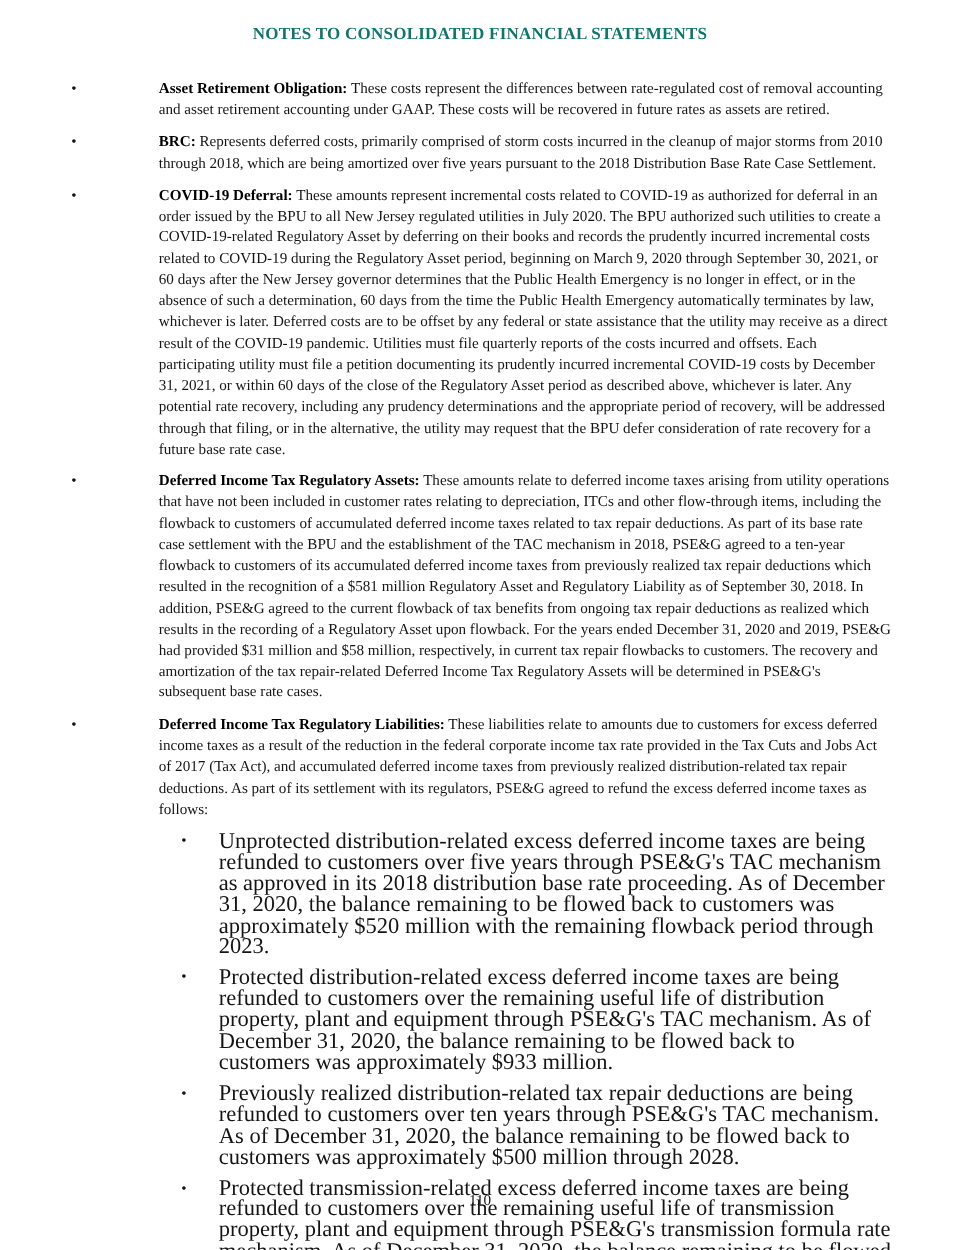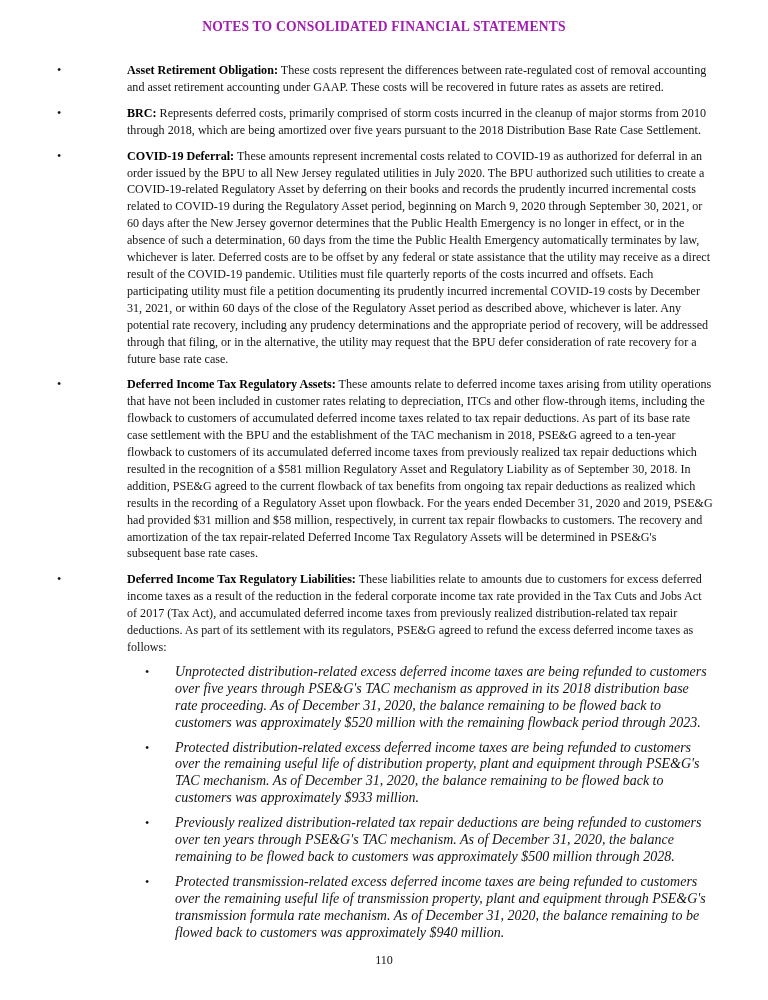--- a/index.html
+++ b/index.html
@@ -16,21 +16,21 @@
     font-family: "Liberation Serif", "DejaVu Serif", serif;
     color: #141414;
     overflow: hidden;
   }
   .title {
     text-align: center;
     font-weight: 700;
     font-size: 13.6px;
     letter-spacing: 0.2px;
     padding-top: 19px;
-    color: #a21caf;
+    color: #0f766e;
   }
   .list {
     margin-top: 27px;
     padding-left: 57px;
     padding-right: 55px;
   }
   .item {
     display: flex;
     margin-bottom: 9px;
   }
@@ -63,23 +63,22 @@
     margin-bottom: 0;
   }
   .submarker {
     flex: 0 0 30px;
     width: 30px;
     font-size: 12.1px;
     line-height: 16.9px;
   }
   .subbody {
     flex: 1;
-    font-size: 14px;
+    font-size: 18px;
     line-height: 16.9px;
-    font-style: italic;
   }
   .pageno {
     position: absolute;
     left: 0;
     right: 0;
     bottom: 32px;
     text-align: center;
     font-size: 12.1px;
     color: #141414;
     margin-top: 44px;

